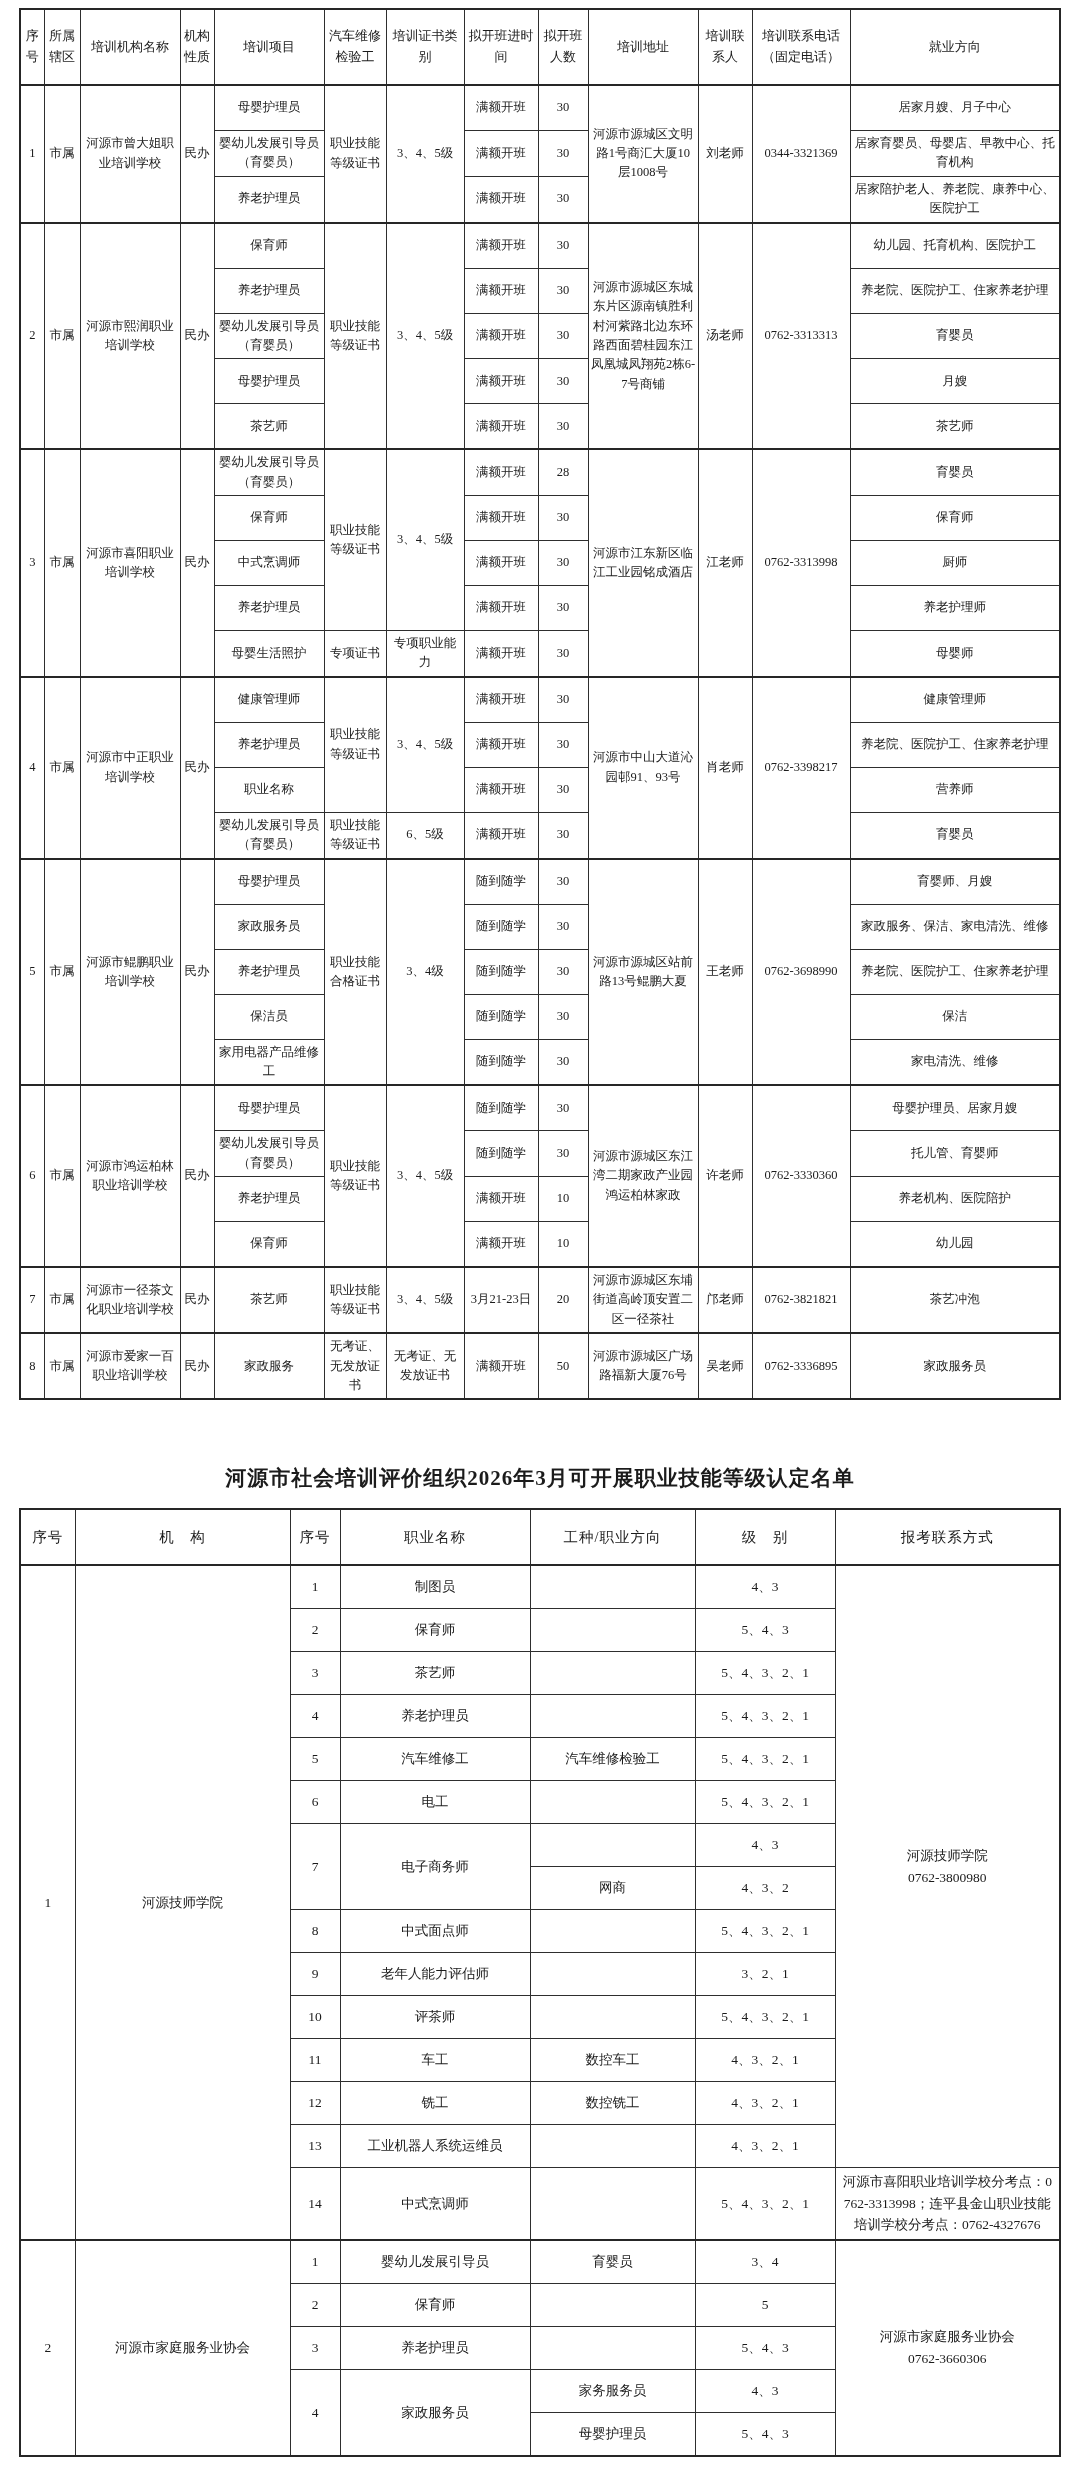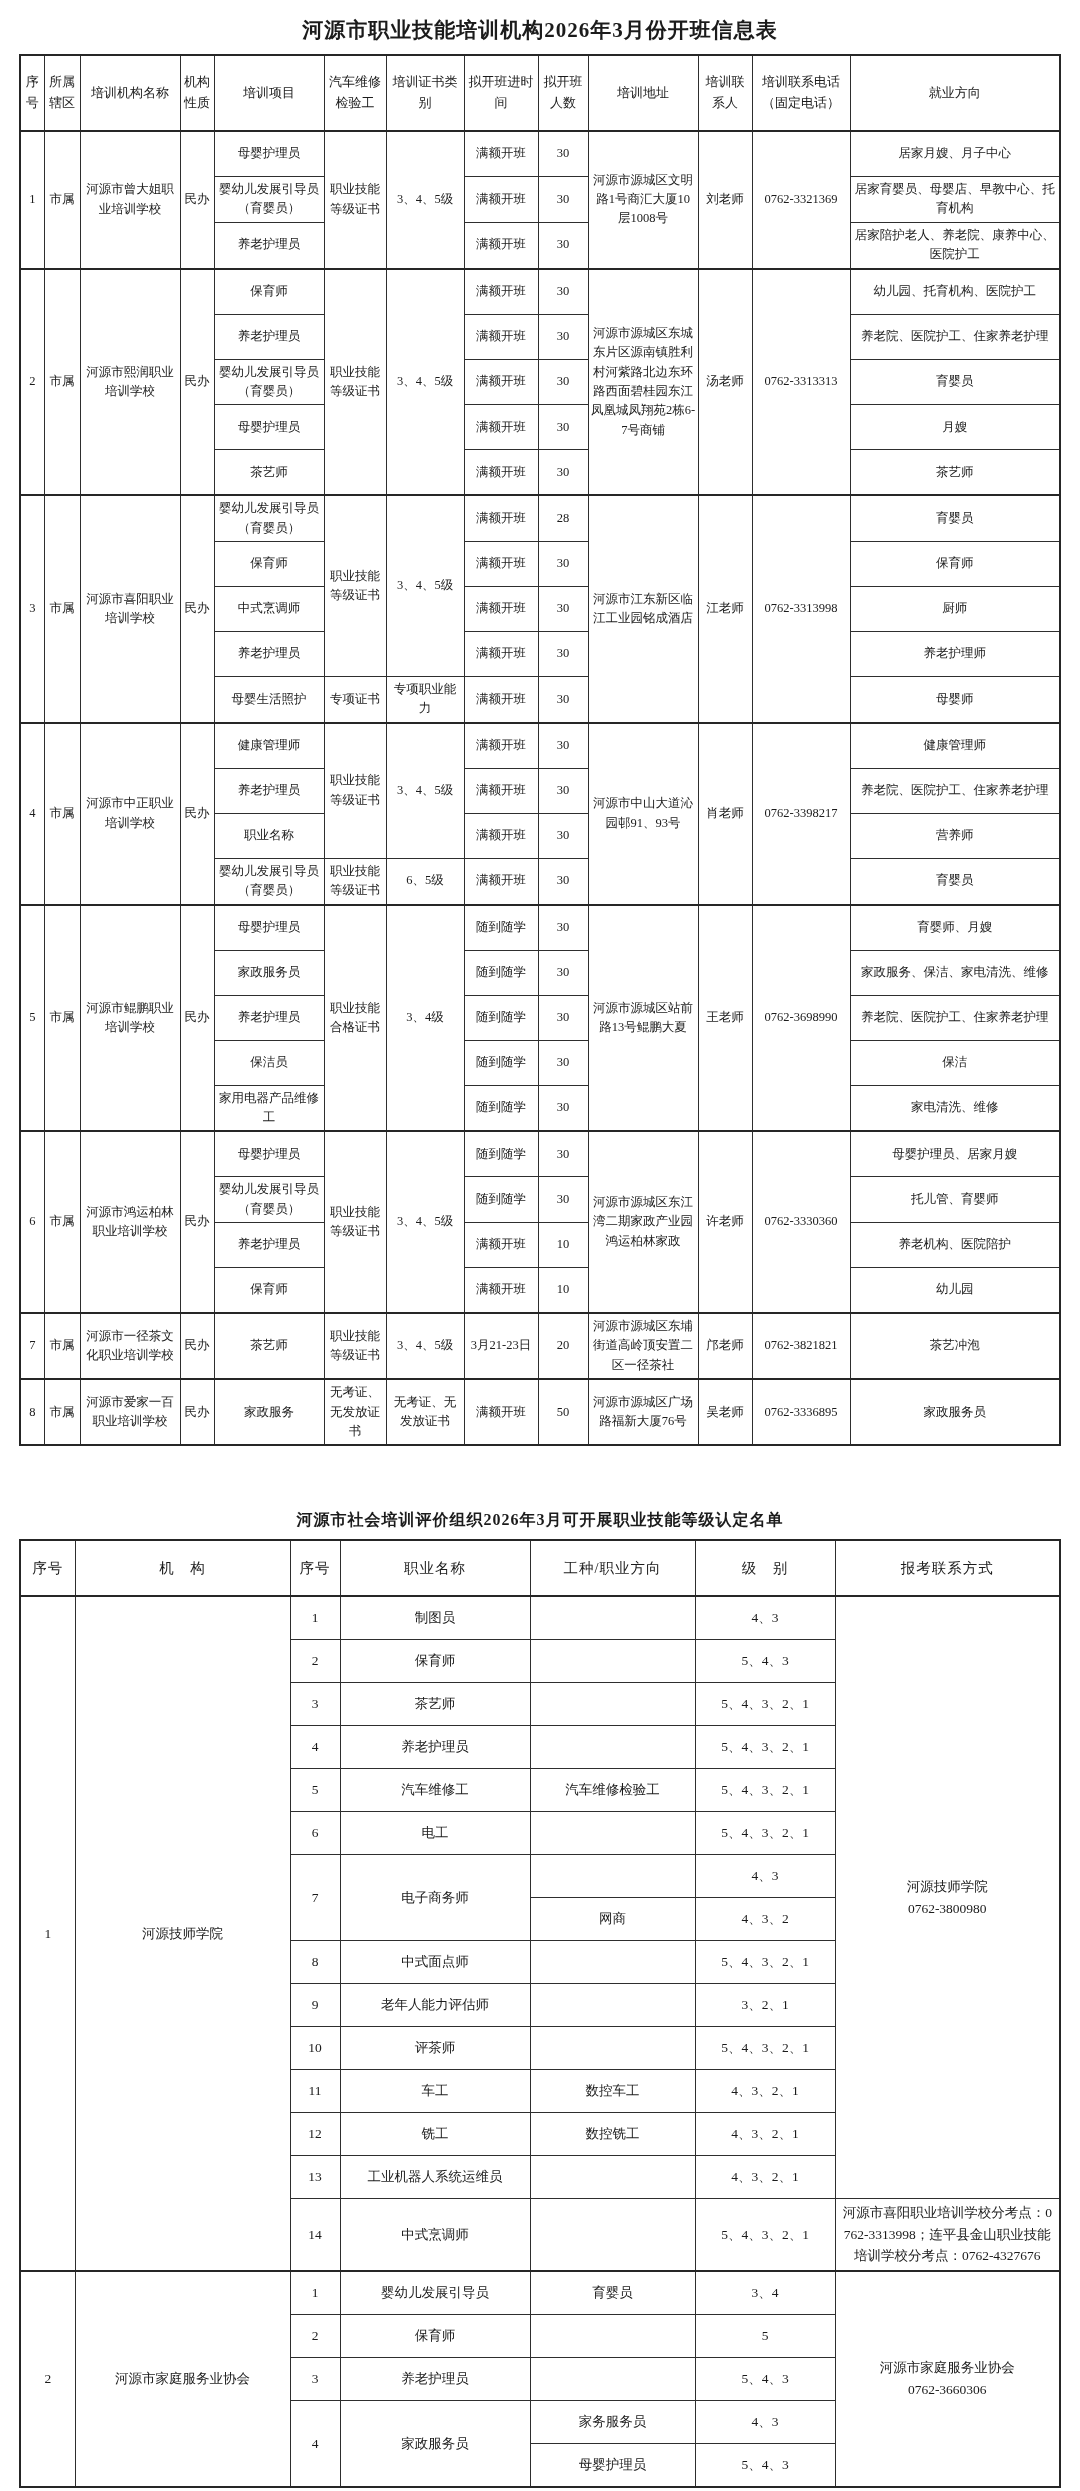--- a/index.html
+++ b/index.html
@@ -9,21 +9,21 @@
     color:#1b1b1b;
     font-family:"Liberation Serif","DejaVu Serif",serif;
   }
   .page{width:1080px;}
   .doc-title{
     text-align:center;
     font-weight:bold;
     letter-spacing:1px;
   }
   .title1{font-size:21px;margin:16px 0 10px;}
-  .title2{font-size:16px;margin:64px 0 8px;}
+  .title2{font-size:21px;margin:64px 0 16px;}
   table{
     border-collapse:collapse;
     table-layout:fixed;
     width:1040px;
     margin:8px auto;
     border:2.5px solid #262626;
   }
   td,th{
     border:1px solid #2e2e2e;
     text-align:center;
@@ -37,21 +37,20 @@
   .t2 th{font-size:14.5px;height:50px;padding:2px 3px;letter-spacing:1px;}
   .t2 td{font-size:13.5px;height:36px;padding:3px 4px;line-height:1.6;}
   tr.group-start>td{border-top:2.5px solid #262626;}
   tr.job-start>td{border-top:1.8px solid #2a2a2a;}
 </style>
 </head>
 <body>
 
 <div class="page">
 
-  <div class="doc-title title1">河源市职业技能培训机构2026年3月份开班信息表</div>
 
   <table class="t1">
     <colgroup>
       <col style="width:24px">
         <col style="width:36px">
         <col style="width:100px">
         <col style="width:34px">
       <col style="width:110px">
         <col style="width:62px">
         <col style="width:78px">
@@ -86,21 +85,21 @@
           <td rowspan="3">市属</td>
           <td rowspan="3">河源市曾大姐职业培训学校</td>
           <td rowspan="3">民办</td>
           <td>母婴护理员</td>
           <td rowspan="3">职业技能等级证书</td>
           <td rowspan="3">3、4、5级</td>
           <td>满额开班</td>
           <td>30</td>
           <td rowspan="3">河源市源城区文明路1号商汇大厦10层1008号</td>
           <td rowspan="3">刘老师</td>
-          <td rowspan="3">0762-3321369</td>
+          <td rowspan="3">0344-3321369</td>
           <td>居家月嫂、月子中心</td>
         </tr>
         <tr>
           <td>婴幼儿发展引导员（育婴员）</td>
           <td>满额开班</td>
           <td>30</td>
           <td>居家育婴员、母婴店、早教中心、托育机构</td>
         </tr>
         <tr>
           <td>养老护理员</td>

